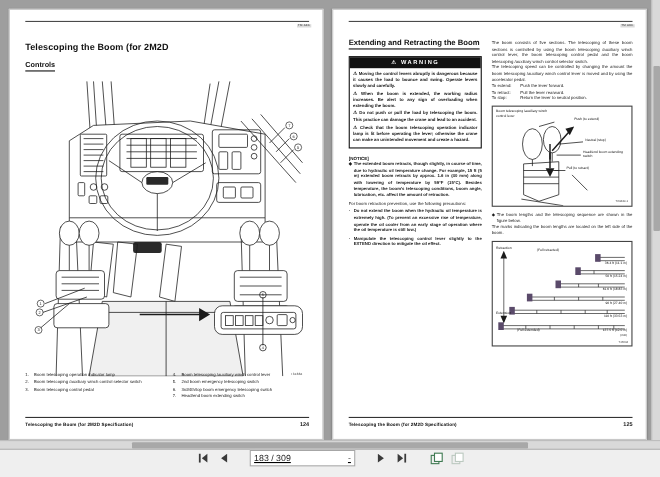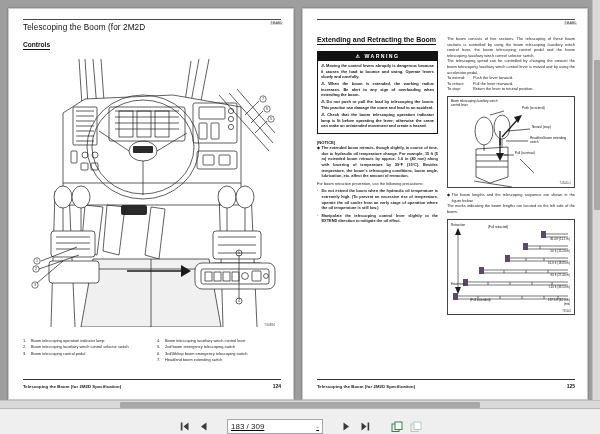--- a/index.html
+++ b/index.html
@@ -31,22 +31,22 @@
   .rule-top {
     height: 1px; background: #4a4a4a; margin-bottom: 2px;
   }
   .corner-code {
     position: absolute; right: 10px; top: 13px;
     font-size: 2.6px; letter-spacing: .2px; color: #2d2d2d;
     background: #dcdcdc; padding: 0 1px;
   }
 
   h1.doc-title {
-    font-size: 8.2px; font-weight: normal; color: #111;
-    line-height: 11px; margin-top: 2px; letter-spacing: .1px;
+    font-size: 8.2px; font-weight: bold; color: #111;
+    line-height: 11px; margin-top: 17px; letter-spacing: .1px;
   }
   h1.doc-title .l2 { display: block; padding-left: 56px; }
 
   h2.sec-underline {
     font-size: 6.6px; font-weight: bold; color: #111;
     margin-top: 8px; border-bottom: 1px solid #111;
     display: inline-block; padding-bottom: .5px;
   }
 
   
@@ -123,21 +123,21 @@
   .boom-box { border: 1px solid #444; margin-top: 5px; position: relative; height: 96px; background: #fff; }
   .boom-code { position: absolute; right: 3px; bottom: 1.5px; font-size: 2.6px; color: #444; }
   .boom-lbl { position: absolute; font-size: 3.1px; color: #111; white-space: nowrap; }
   .boom-dim { position: absolute; font-size: 3.0px; color: #111; white-space: nowrap; text-align: right; }
 
   
   #toolbar {
     position: absolute; left: 0; bottom: 0; width: 600px; height: 26px;
     background: #efefef;
     border-top: 1px solid #b5b5b5;
-    display: flex; align-items: flex-end; justify-content: center; gap: 4px; text-decoration: underline;
+    display: flex; align-items: flex-start; justify-content: center; gap: 4px; text-decoration: underline;
   }
   #toolbar .tb-btn {
     width: 15px; height: 15px; display: flex; align-items: center; justify-content: center;
     background: transparent; border: none; cursor: pointer; color: #3a3a3a;
   }
   #toolbar .tb-btn.disabled { color: #b9b9b9; }
   #pagebox {
     display: flex; align-items: center;
     width: 96px; height: 15px; background: #fff;
     border: 1px solid #a6a6a6; padding: 0 3px;

